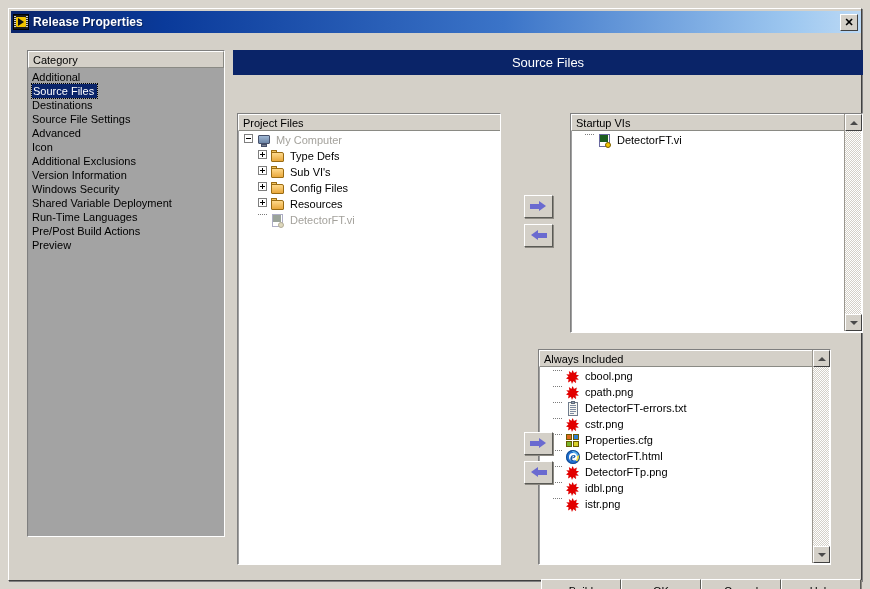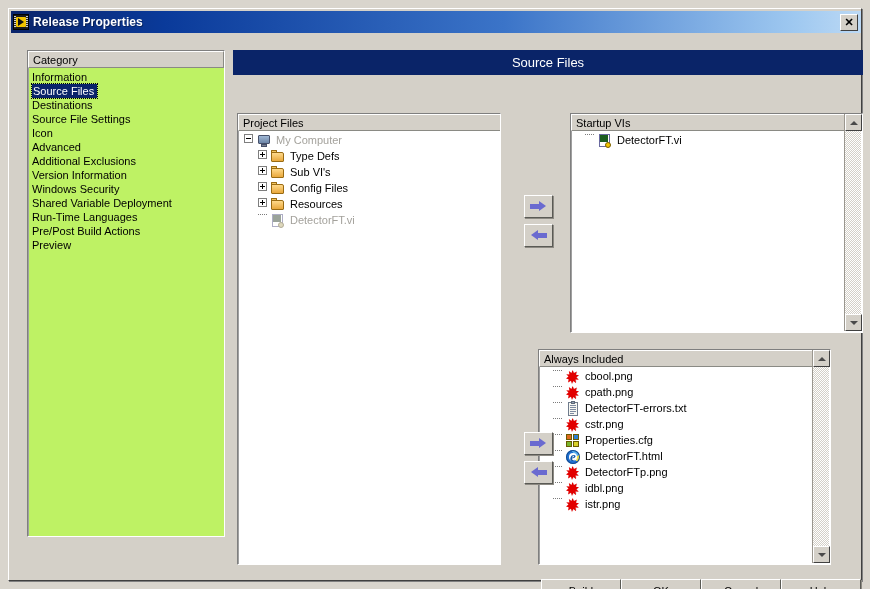--- a/index.html
+++ b/index.html
@@ -76,21 +76,21 @@
   #client {
     position: absolute; left: 2px; top: 26px;
     width: 850px; height: 545px;
     background: #d4d0c8;
   }
 
   
   #category-panel {
     position: absolute; left: 16px; top: 15px;
     width: 198px; height: 487px;
-    background: #bef264;
+    background: #a3a3a3;
     border: 1px solid #7f7f7f;
     border-right-color: #ffffff; border-bottom-color: #ffffff;
     box-shadow: inset 1px 1px 0 #a0a0a0;
   }
   #category-header {
     height: 17px; line-height: 16px;
     background: #d4d0c8;
     border-bottom: 1px solid #8a8a84;
     border-top: 1px solid #ffffff;
     border-left: 1px solid #ffffff;
@@ -330,34 +330,34 @@
     <div id="title-text">Release Properties</div>
     <div id="close-btn">✕</div>
   </div>
 
   <div id="client">
 
     <div id="category-panel">
       <div id="category-header">Category</div>
       <div id="category-list">
           <div class="cat-row">
-            <div class="cat-item"><span>Information</span></div>
+            <div class="cat-item"><span>Additional</span></div>
           </div>
           <div class="cat-row"><div class="cat-item selected"><span>Source Files</span></div></div>
           <div class="cat-row">
             <div class="cat-item"><span>Destinations</span></div>
           </div>
           <div class="cat-row">
             <div class="cat-item"><span>Source File Settings</span></div>
           </div>
           <div class="cat-row">
+            <div class="cat-item"><span>Advanced</span></div>
+          </div>
+          <div class="cat-row">
             <div class="cat-item"><span>Icon</span></div>
-          </div>
-          <div class="cat-row">
-            <div class="cat-item"><span>Advanced</span></div>
           </div>
           <div class="cat-row">
             <div class="cat-item"><span>Additional Exclusions</span></div>
           </div>
           <div class="cat-row">
             <div class="cat-item"><span>Version Information</span></div>
           </div>
           <div class="cat-row">
             <div class="cat-item"><span>Windows Security</span></div>
           </div>

